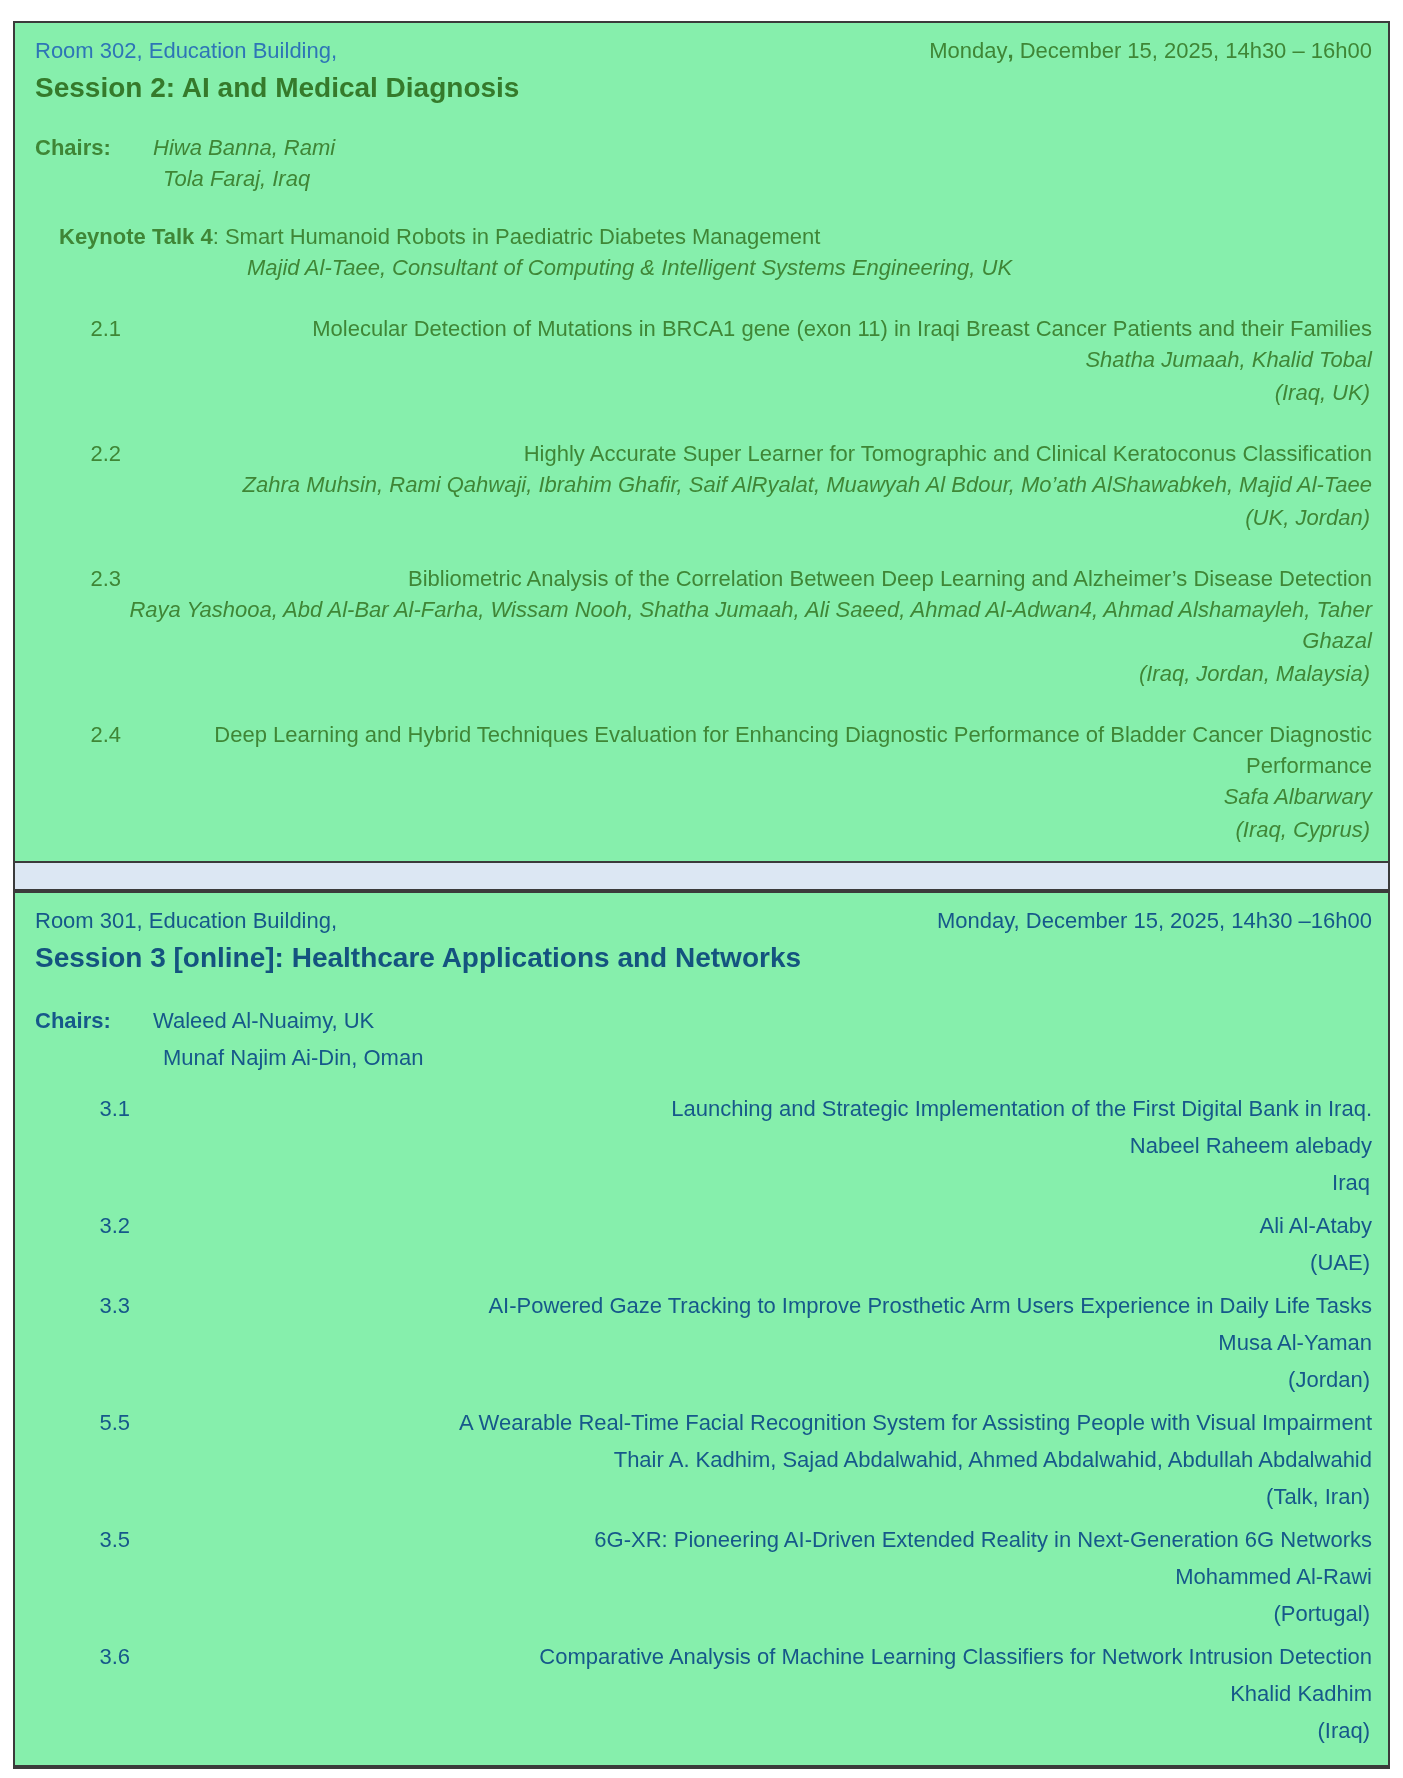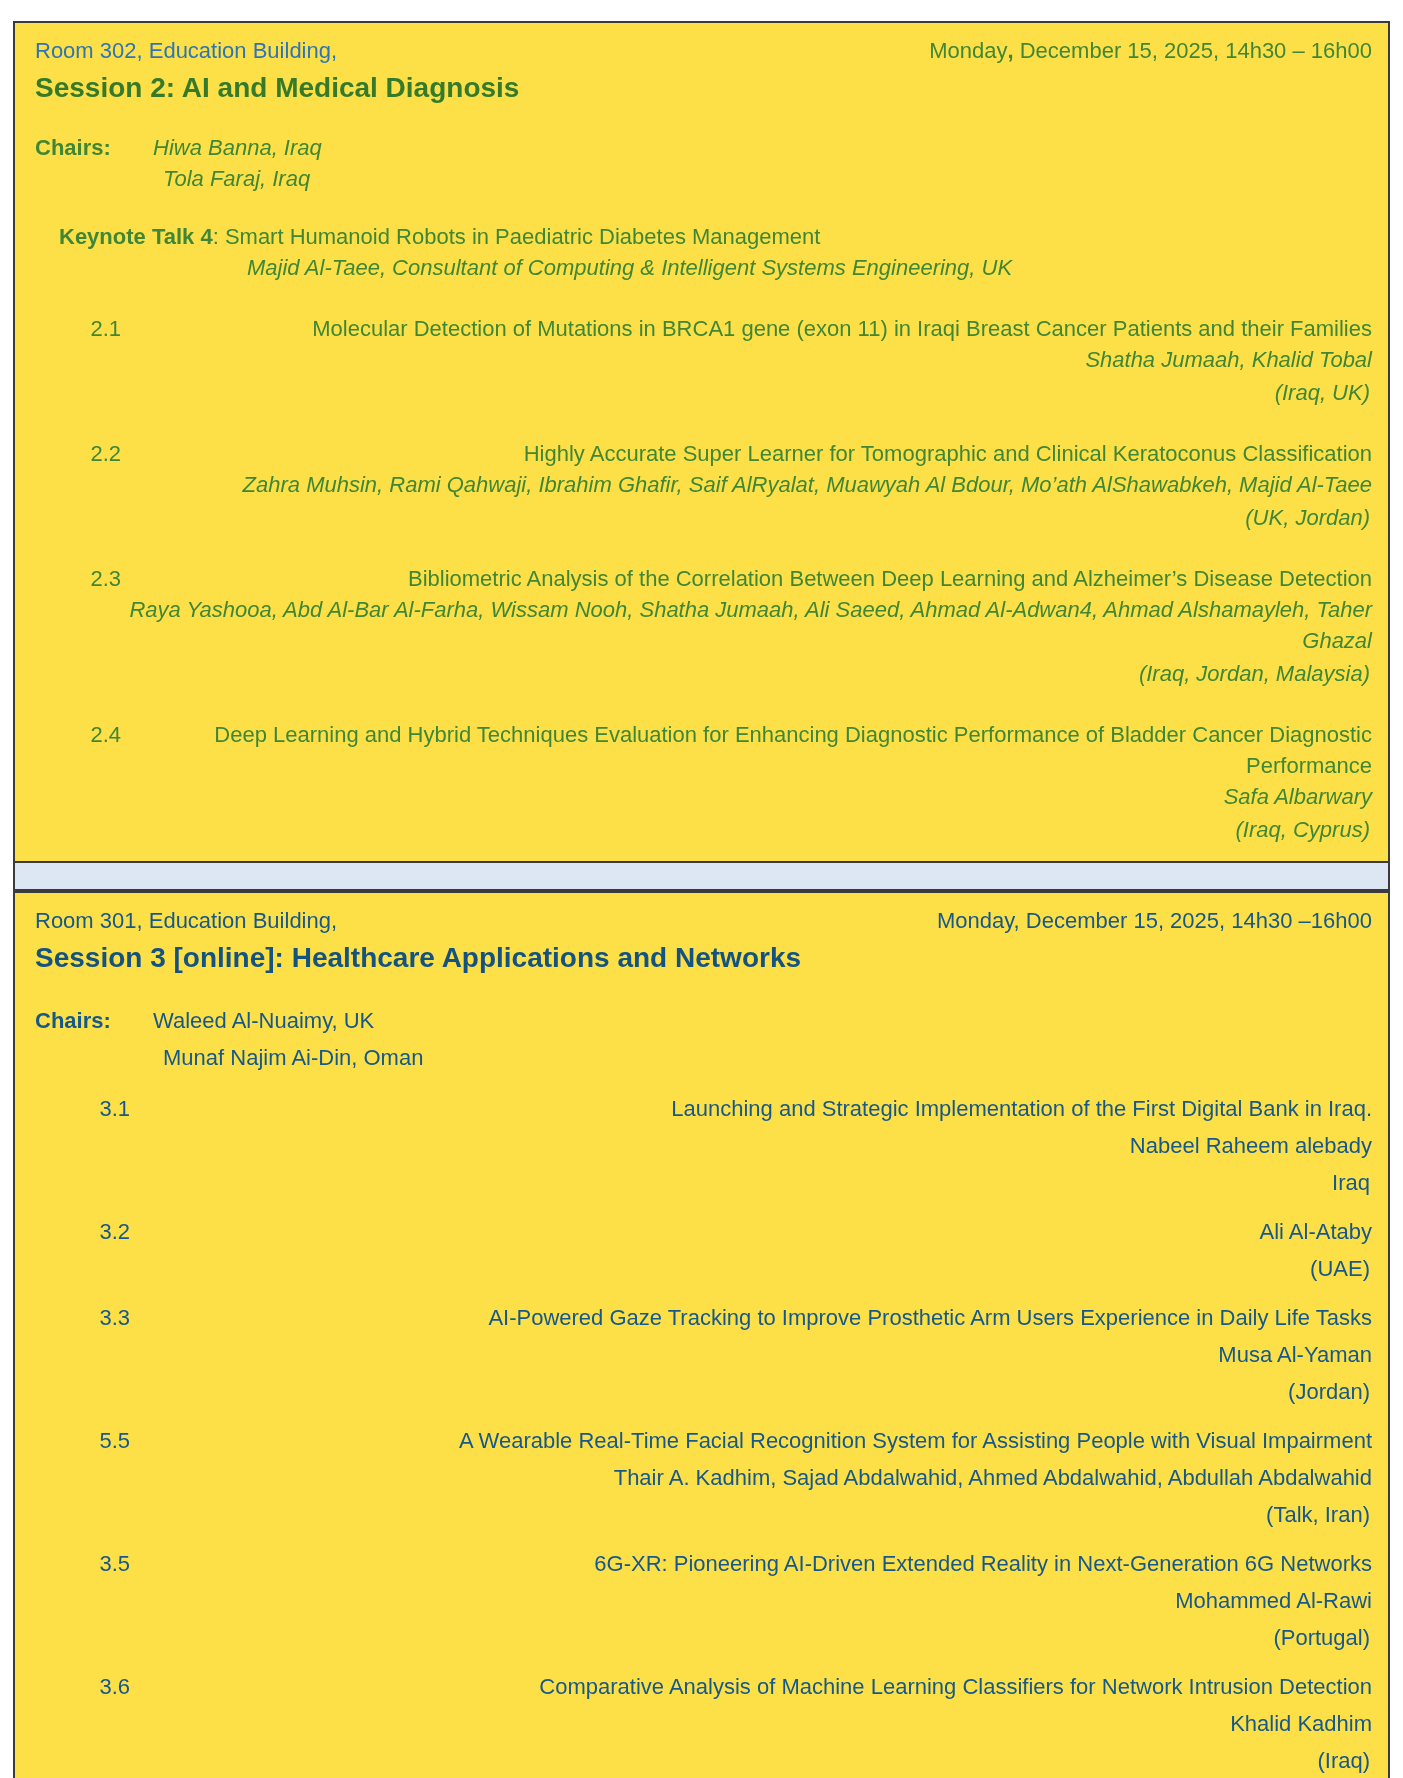--- a/index.html
+++ b/index.html
@@ -12,21 +12,21 @@
   }
   .doc-table {
     position:absolute;
     left:13px; top:21px;
     width:1377px;
     border:2px solid #3b3b3b;
     border-bottom-width:4px;
     background:#ffffff;
   }
   .session {
-    background:#fde047;
+    background:#86efac;
     padding:12px 16px 16px 20px;
     font-size:22px;
   }
   .s2 { min-height:828px; color:#3f8636; }
   .s3 { min-height:862px; color:#16588a; }
   .spacer-band {
     height:32px;
     background:#dce7f3;
     border-top:2px solid #3b3b3b;
     border-bottom:4px solid #3b3b3b;
@@ -55,38 +55,38 @@
   .s2 .paper-main { line-height:31px; }
   .s3 .paper-main { line-height:37px; }
   .paper-num { width:86px; flex:0 0 86px; }
   .s3 .paper-num { width:95px; flex:0 0 95px; }
   .paper-text { flex:1; }
   .s2 .paper-authors { font-style:italic; }
   .paper-country { text-align:right; padding-right:2px; }
   .s2 .paper-country { font-style:italic; line-height:31px; margin-top:2px; }
   .s3 .paper-country { line-height:37px; }
   .s2 .paper + .paper { margin-top:30px; }
-  .s3 .paper + .paper { margin-top:12px; }
+  .s3 .paper + .paper { margin-top:6px; }
 </style>
 </head>
 <body>
 
 <div class="doc-table">
 
   <section class="session s2">
     <div class="header-row">
       <div class="room">Room 302, Education Building,</div>
       <div class="date"><span>Monday</span><span class="bold-comma">,</span><span> December 15, 2025, 14h30 – 16h00</span></div>
     </div>
     <div class="session-title">Session 2: AI and Medical Diagnosis</div>
 
     <div class="chairs">
       <div class="chairs-label">Chairs:</div>
       <div class="chair-names">
-        <div class="chair-name">Hiwa Banna, Iraq</div>
+        <div class="chair-name">Hiwa Banna, Rami</div>
         <div class="chair-name second">Tola Faraj, Iraq</div>
       </div>
     </div>
 
     <div class="keynote">
       <div><span class="keynote-label">Keynote Talk 4</span><span>: Smart Humanoid Robots in Paediatric Diabetes Management</span></div>
       <div class="keynote-speaker">Majid Al-Taee, Consultant of Computing &amp; Intelligent Systems Engineering, UK</div>
     </div>
 
     <div class="papers">

